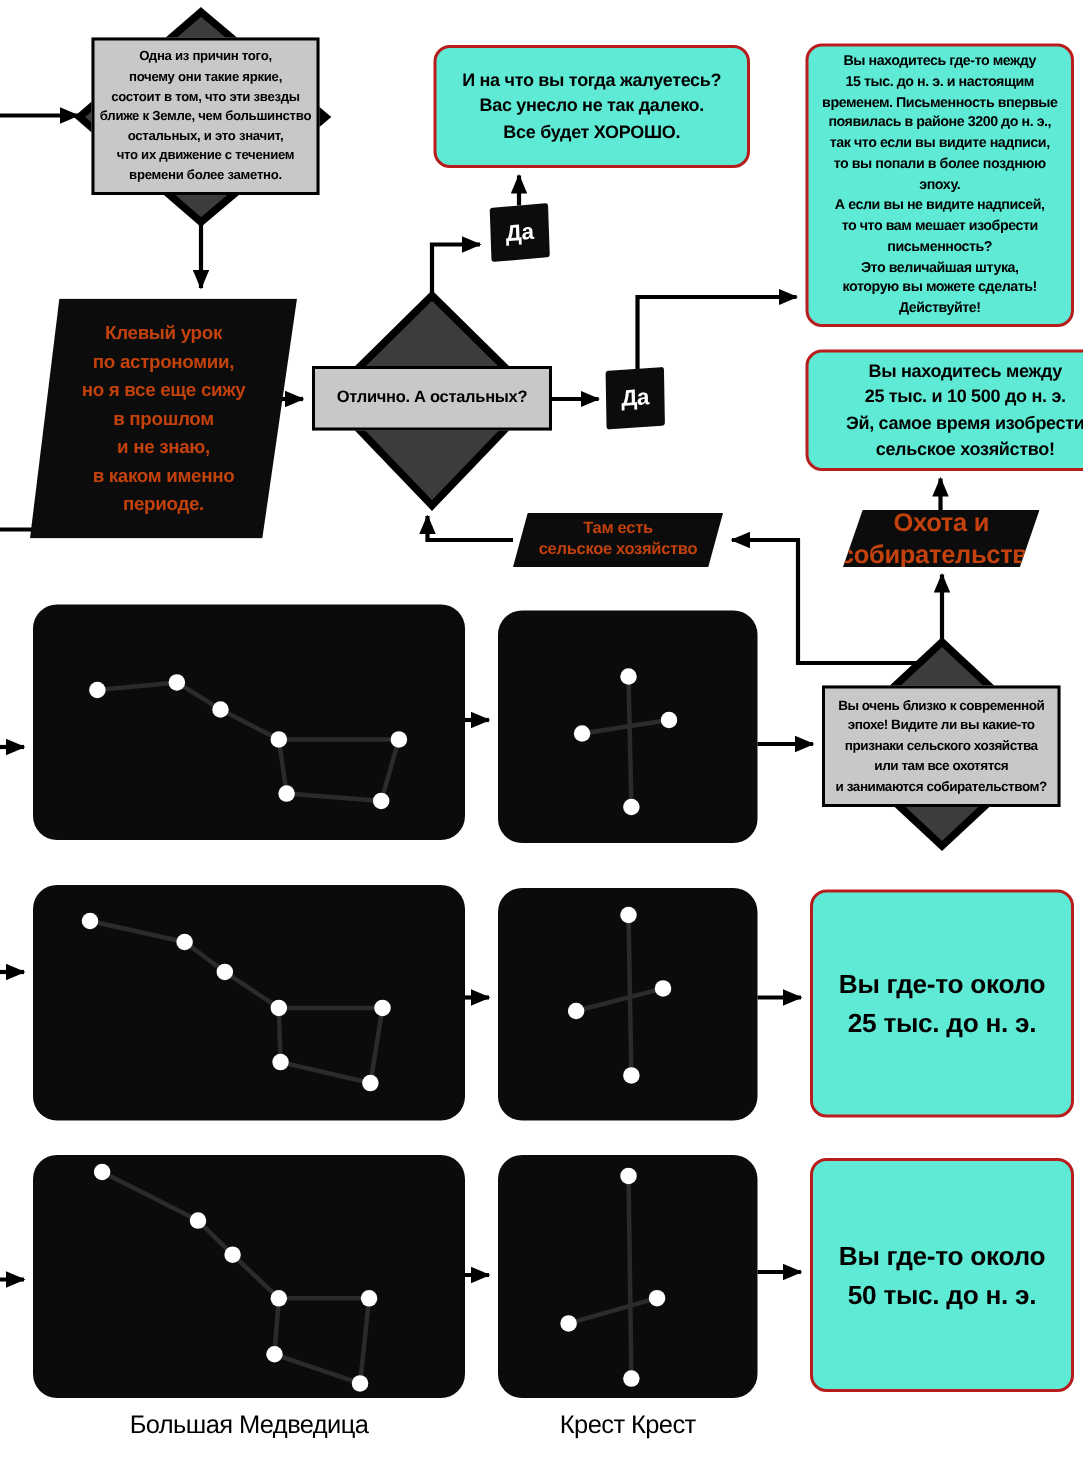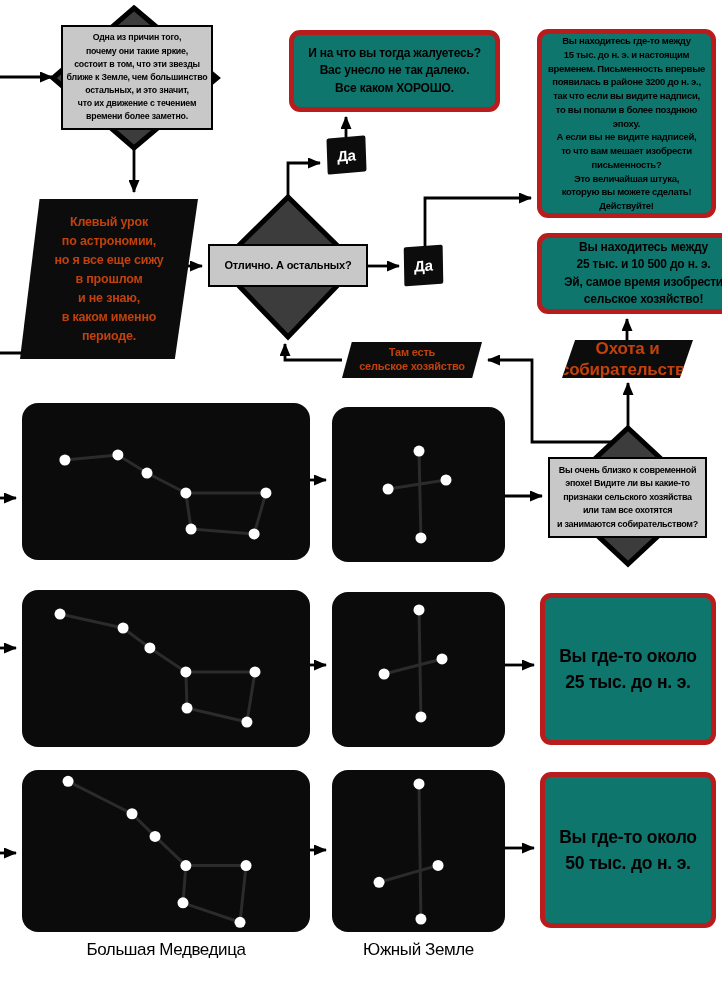--- a/index.html
+++ b/index.html
@@ -5,21 +5,21 @@
   * { margin:0; padding:0; box-sizing:border-box; }
   html,body { background:#ffffff; }
   #stage {
     position:relative; width:722px; height:987px; overflow:hidden;
     font-family:"Liberation Sans", sans-serif; letter-spacing:-0.2px;
     background:#ffffff; color:#000;
   }
   #wires { position:absolute; left:0; top:0; width:722px; height:987px; }
   .node { position:absolute; display:flex; align-items:center; justify-content:center;
           text-align:center; white-space:pre-line; }
-  .whitebox { background:#0f766e; border:5px solid #b91c1c; border-radius:11px; font-weight:700; }
+  .whitebox { background:#5eead4; border:2px solid #b91c1c; border-radius:11px; font-weight:700; }
   .graybox  { background:#c8c8c8; border:2.5px solid #000; font-weight:700; }
   .blackpar { background:#0c0c0c; color:#c2410c; font-weight:700; }
   .yesbox   { background:#0c0c0c; color:#fff; font-weight:700; font-size:15px; border-radius:2px; }
   .constbox { background:#0b0b0b; border-radius:16px; }
   .caption  { font-weight:400; font-size:17px; letter-spacing:-0.4px; }
 
   
   #reason-box { left:61px; top:25px; width:152px; height:105px; font-size:8.8px; line-height:1.5; }
   #lesson-par { left:20px; top:199px; width:178px; height:160px; font-size:12.5px; line-height:1.52;
                 clip-path:polygon(11% 0, 100% 0, 87% 100%, 0% 100%); }
@@ -105,21 +105,21 @@
   <div class="node blackpar" id="lesson-par">Клевый урок
 по астрономии,
 но я все еще сижу
 в прошлом
 и не знаю,
 в каком именно
 периоде.</div>
 
   <div class="node whitebox" id="complain-box">И на что вы тогда жалуетесь?
 Вас унесло не так далеко.
-Все каком ХОРОШО.</div>
+Все будет ХОРОШО.</div>
 
   <div class="node yesbox" id="yes1">Да</div>
   <div class="node yesbox" id="yes2">Да</div>
 
   <div class="node graybox" id="computers-label">Отлично. А остальных?</div>
 
   <div class="node whitebox" id="writing-box">Вы находитесь где-то между
 15 тыс. до н. э. и настоящим
 временем. Письменность впервые
 появилась в районе 3200 до н. э.,
@@ -220,15 +220,15 @@
         <circle cx="47.056" cy="112.266" r="5.5" fill="#ffffff"></circle>
         <circle cx="88.92199999999998" cy="149.04" r="5.5" fill="#ffffff"></circle>
       </svg></div>
 
   <div class="node whitebox" id="res25">Вы где-то около
 25 тыс. до н. э.</div>
   <div class="node whitebox" id="res50">Вы где-то около
 50 тыс. до н. э.</div>
 
   <div class="node caption" id="cap-bd">Большая Медведица</div>
-  <div class="node caption" id="cap-sc">Южный Земле</div>
+  <div class="node caption" id="cap-sc">Крест Крест</div>
 
 </div>
 
 </body></html>

